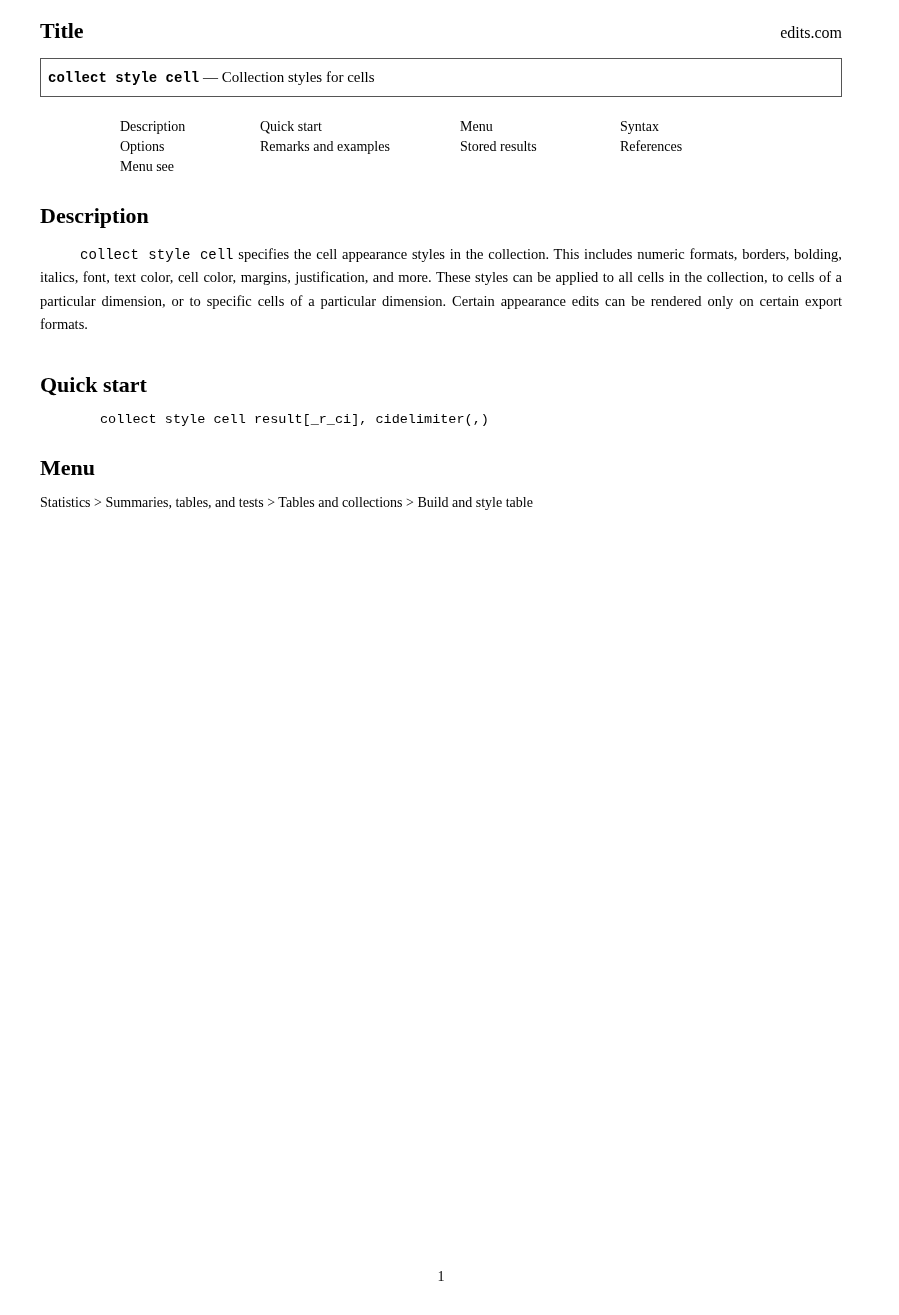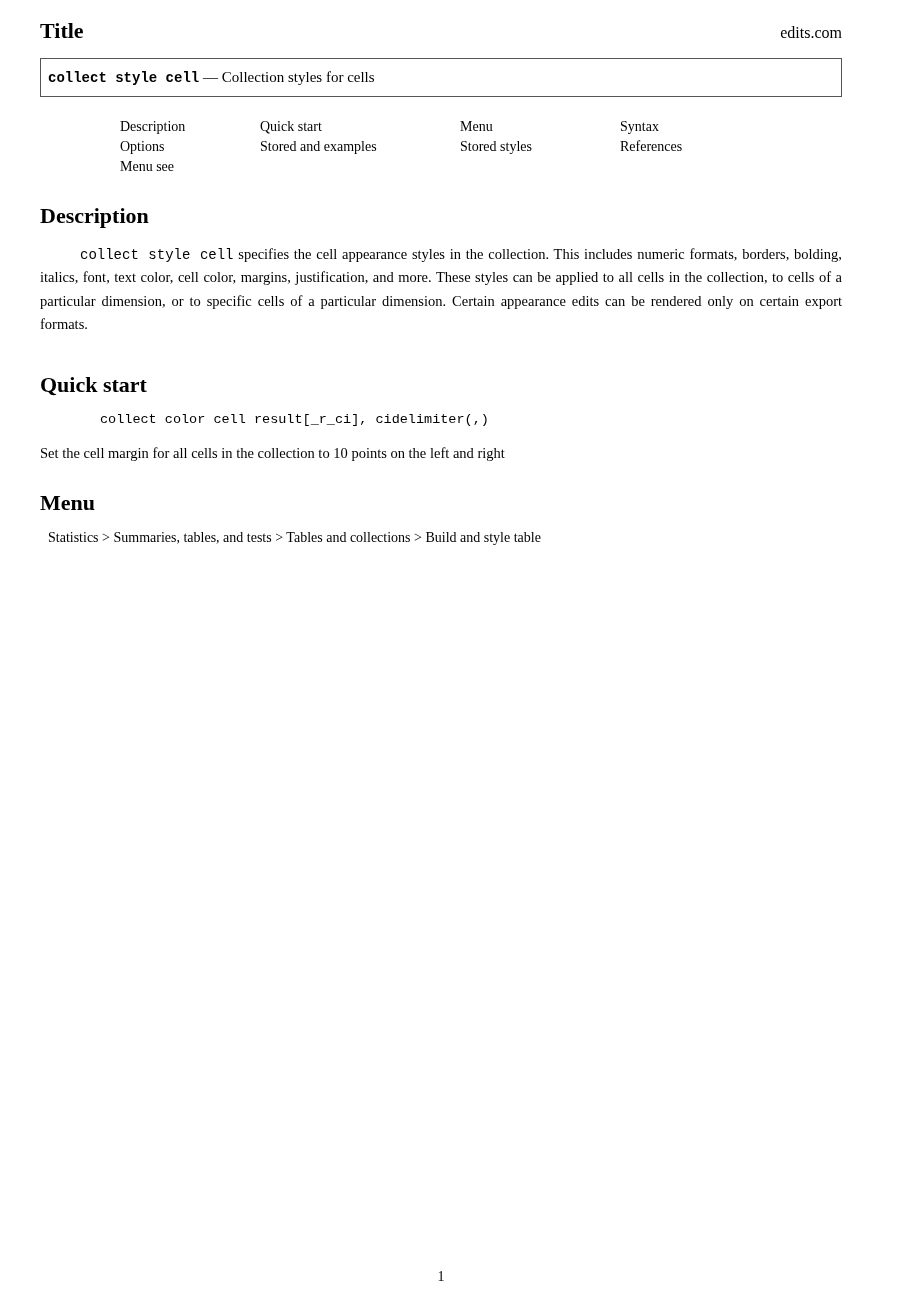--- a/index.html
+++ b/index.html
@@ -120,21 +120,20 @@
     .quick-start-code {
       font-family: 'Courier New', Courier, monospace;
       font-size: 13.5px;
       margin-left: 60px;
     }
 
     .menu-path {
       font-size: 14px;
       font-family: Georgia, 'Times New Roman', serif;
       margin-top: 8px;
-      margin-left: 8px;
     }
 
     .page-footer {
       position: absolute;
       bottom: 30px;
       left: 0;
       right: 0;
       text-align: center;
       font-size: 14px;
       font-family: Georgia, 'Times New Roman', serif;
@@ -153,45 +152,44 @@
   <div class="title-box">
     <span class="title-box-command code-inline">collect style cell</span><span> — </span><span class="title-box-desc">Collection styles for cells</span>
   </div>
 
   <div class="nav-table">
     <a class="nav-item" href="#">Description</a>
     <a class="nav-item" href="#">Quick start</a>
     <a class="nav-item" href="#">Menu</a>
     <a class="nav-item" href="#">Syntax</a>
     <a class="nav-item" href="#">Options</a>
-    <a class="nav-item" href="#">Stored and examples</a>
-    <a class="nav-item" href="#">Stored styles</a>
+    <a class="nav-item" href="#">Remarks and examples</a>
+    <a class="nav-item" href="#">Stored results</a>
     <a class="nav-item" href="#">References</a>
     <a class="nav-item" href="#">Menu see</a>
     <span></span>
     <span></span>
     <span></span>
   </div>
 
   <div class="section">
     <h2 class="section-heading">Description</h2>
     <p class="description-text">
       <span class="indent"></span><span class="code-inline">collect style cell</span> <span>specifies the cell appearance styles in the collection. This includes numeric formats, borders, bolding, italics, font, text color, cell color, margins, justification, and more. These styles can be applied to all cells in the collection, to cells of a particular dimension, or to specific cells of a particular dimension. Certain appearance edits can be rendered only on certain export formats.</span>
     </p>
   </div>
 
   <div class="section">
     <h2 class="section-heading">Quick start</h2>
 
     <div class="quick-start-item">
-      <div class="quick-start-code">collect color cell result[_r_ci], cidelimiter(,)</div>
+      <div class="quick-start-code">collect style cell result[_r_ci], cidelimiter(,)</div>
     </div>
 
     <div class="quick-start-item">
-      <p class="quick-start-desc">Set the cell margin for all cells in the collection to 10 points on the left and right</p>
     </div>
 
   </div>
 
   <div class="section">
     <h2 class="section-heading">Menu</h2>
     <p class="menu-path">Statistics &gt; Summaries, tables, and tests &gt; Tables and collections &gt; Build and style table</p>
   </div>
 
   <div class="page-footer">

